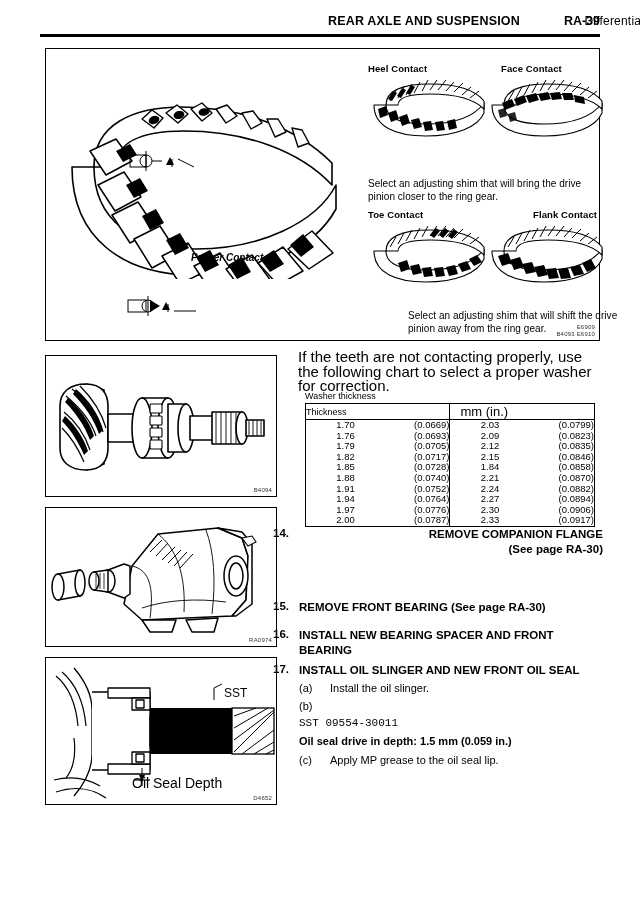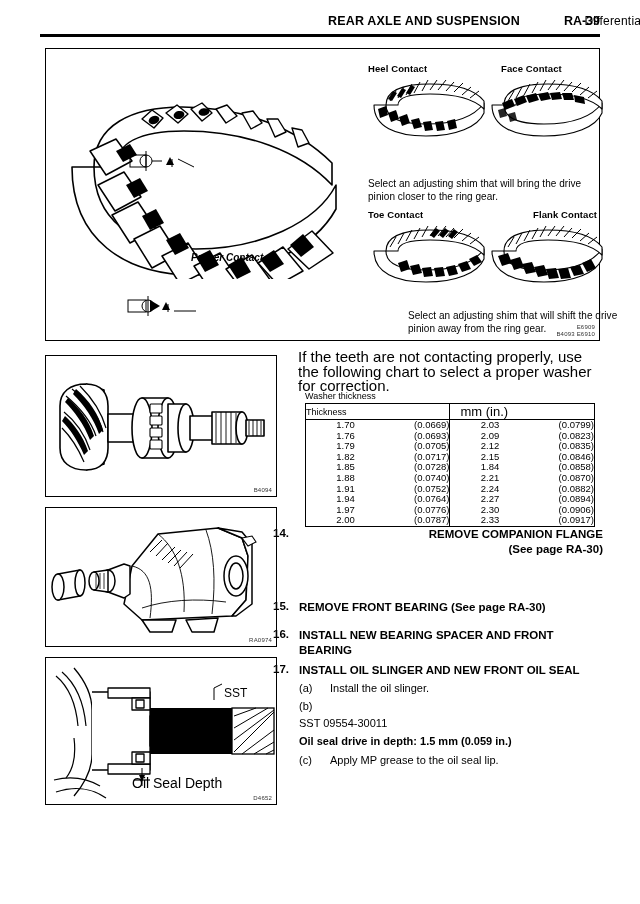--- a/index.html
+++ b/index.html
@@ -47,21 +47,21 @@
   .colin{width:90px;padding-left:6px !important;text-align:right;}
 
   
   .intro{position:absolute;left:298px;top:350px;width:302px;font-size:15px;line-height:14.5px;}
   .step{position:absolute;left:273px;width:330px;font-size:11.5px;}
   .step .num{position:absolute;left:0;top:0;font-weight:bold;}
   .step .txt{display:block;margin-left:26px;font-weight:bold;line-height:14.5px;}
   .sub{position:absolute;left:299px;width:305px;font-size:11px;line-height:14.5px;}
   .sub .mk{position:absolute;left:0;top:0;}
   .sub .st{display:block;margin-left:31px;}
-  .plain{position:absolute;left:299px;font-size:11px;}
+  .plain{position:absolute;left:299px;font-size:11px;font-family:Liberation Mono, monospace;}
   .boldline{position:absolute;left:299px;font-size:11px;font-weight:bold;}
 
   svg{display:block;}
 </style>
 </head>
 <body>
 
 <div class="page">
 
   <div class="header">

